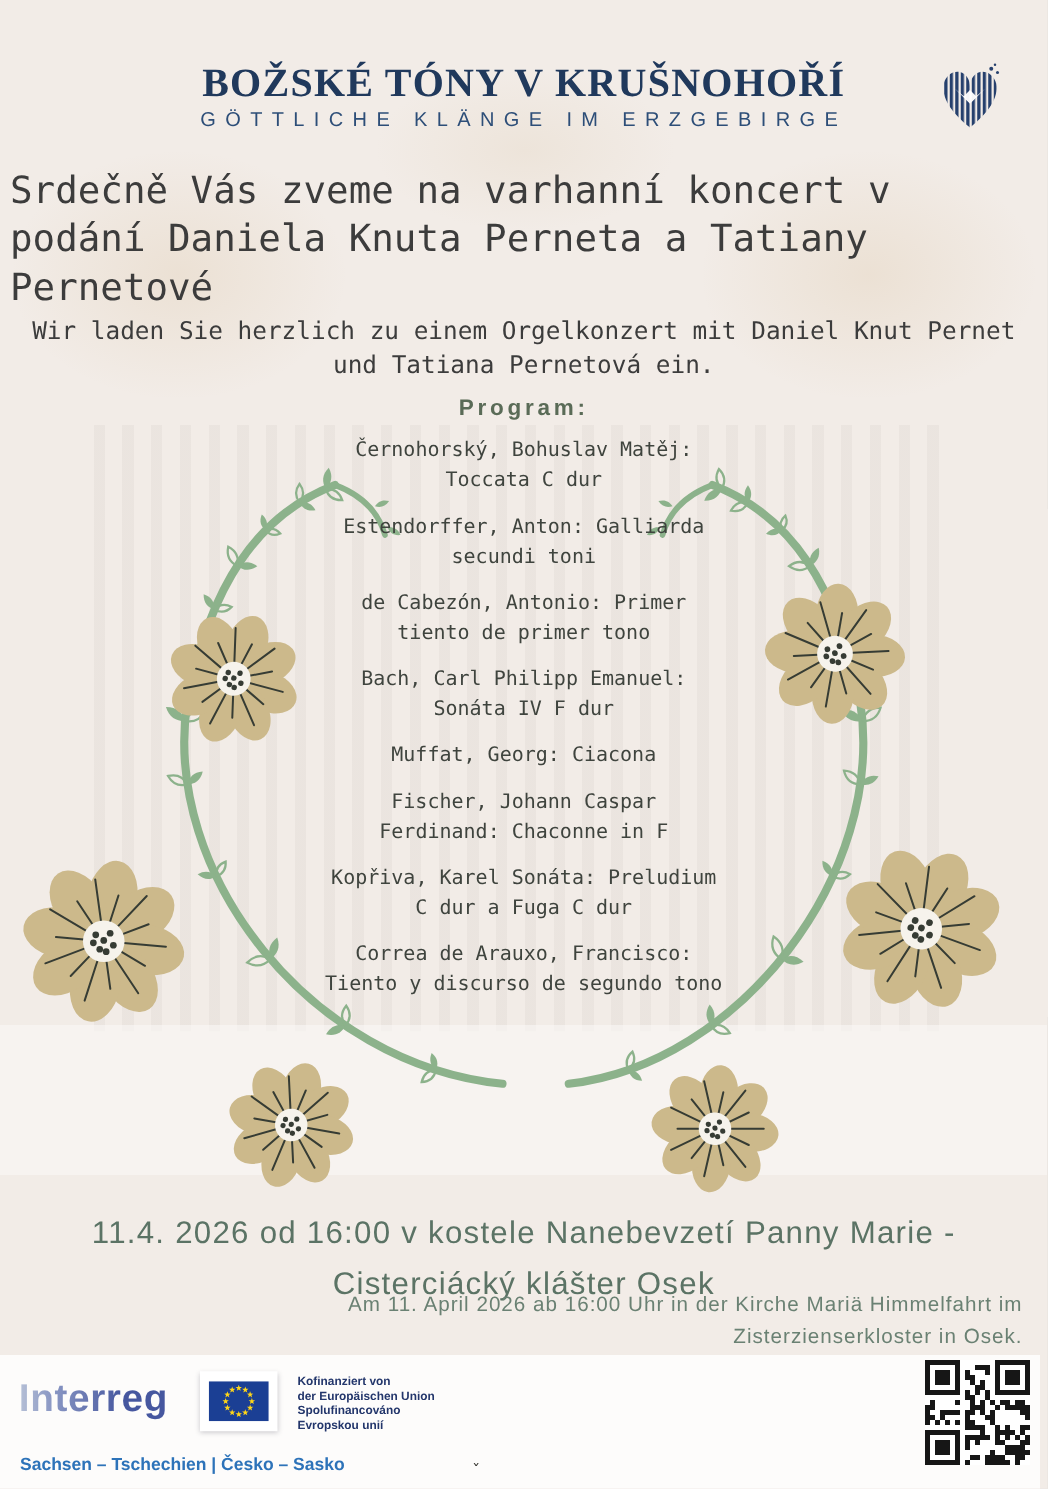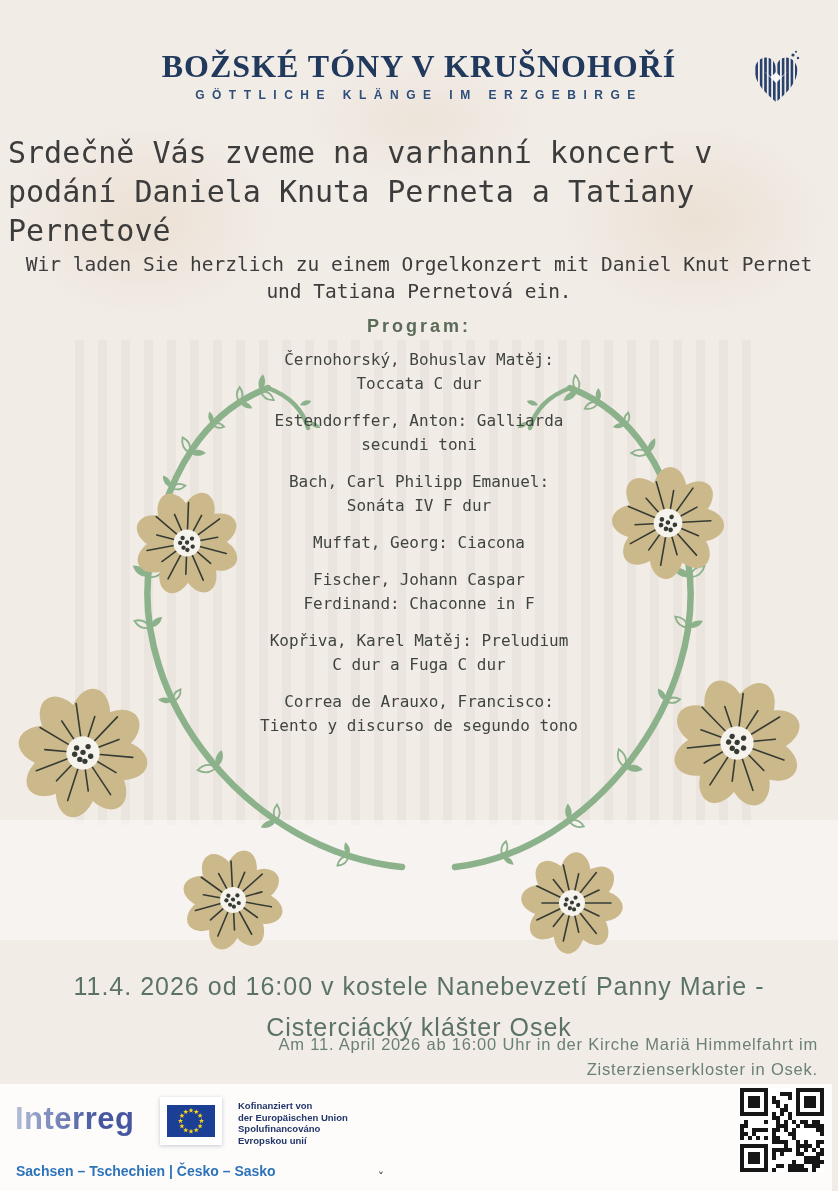--- a/index.html
+++ b/index.html
@@ -17,21 +17,21 @@
     background:radial-gradient(closest-side,rgba(196,156,96,.14),rgba(196,156,96,0));}
   .bg-glow-c{position:absolute;left:300px;top:55px;width:240px;height:130px;
     background:radial-gradient(closest-side,rgba(214,192,158,.18),rgba(214,192,158,0));}
   .bg-band{position:absolute;left:0;top:820px;width:100%;height:120px;background:rgba(252,250,247,.55);}
 
   .wreath{position:absolute;left:0;top:0;z-index:2;}
 
   .brand{position:absolute;top:50px;left:0;width:100%;text-align:center;z-index:3;}
   .brand-title{font-family:"Liberation Serif","DejaVu Serif",serif;font-size:32px;font-weight:700;
     color:var(--navy,#20395c);letter-spacing:1px;line-height:1.05;}
-  .brand-subtitle{margin-top:4px;font-size:12px;font-weight:700;letter-spacing:7.5px;
+  .brand-subtitle{margin-top:4px;font-size:16px;font-weight:400;letter-spacing:7.5px;
     color:var(--subtitle-blue,#2d4e78);}
   .brand-logo{position:absolute;left:751px;top:0px;}
 
   .invite-cs{position:absolute;top:133px;left:8px;right:8px;text-align:left;z-index:3;
     font-family:"DejaVu Sans Mono",monospace;font-size:30px;line-height:39px;color:var(--body-text,#3c3c3c);}
   .invite-de{position:absolute;top:251px;left:8px;right:8px;text-align:center;z-index:3;
     font-family:"DejaVu Sans Mono",monospace;font-size:19.5px;line-height:27px;color:var(--body-text,#3c3c3c);}
 
   .program{position:absolute;top:316px;left:0;width:100%;text-align:center;z-index:3;}
   .program-heading{font-size:18px;font-weight:700;letter-spacing:3px;color:var(--heading-green,#5a6b57);
@@ -348,26 +348,28 @@
 Pernetové</div>
   <div class="invite-de pre">Wir laden Sie herzlich zu einem Orgelkonzert mit Daniel Knut Pernet
 und Tatiana Pernetová ein.</div>
 
   <div class="program">
     <div class="program-heading">Program:</div>
     <div class="program-item">Černohorský, Bohuslav Matěj:
 Toccata C dur</div>
     <div class="program-item">Estendorffer, Anton: Galliarda
 secundi toni</div>
+    <div class="program-item">de Cabezón, Antonio: Primer
+tiento de primer tono</div>
     <div class="program-item">Bach, Carl Philipp Emanuel:
 Sonáta IV F dur</div>
     <div class="program-item">Muffat, Georg: Ciacona</div>
     <div class="program-item">Fischer, Johann Caspar
 Ferdinand: Chaconne in F</div>
-    <div class="program-item">Kopřiva, Karel Matěj: Preludium
+    <div class="program-item">Kopřiva, Karel Sonáta: Preludium
 C dur a Fuga C dur</div>
     <div class="program-item">Correa de Arauxo, Francisco:
 Tiento y discurso de segundo tono</div>
   </div>
 
   <div class="date-cs pre">11.4. 2026 od 16:00 v kostele Nanebevzetí Panny Marie -
 Cisterciácký klášter Osek</div>
   <div class="date-de pre">Am 11. April 2026 ab 16:00 Uhr in der Kirche Mariä Himmelfahrt im
 Zisterzienserkloster in Osek.</div>
 

